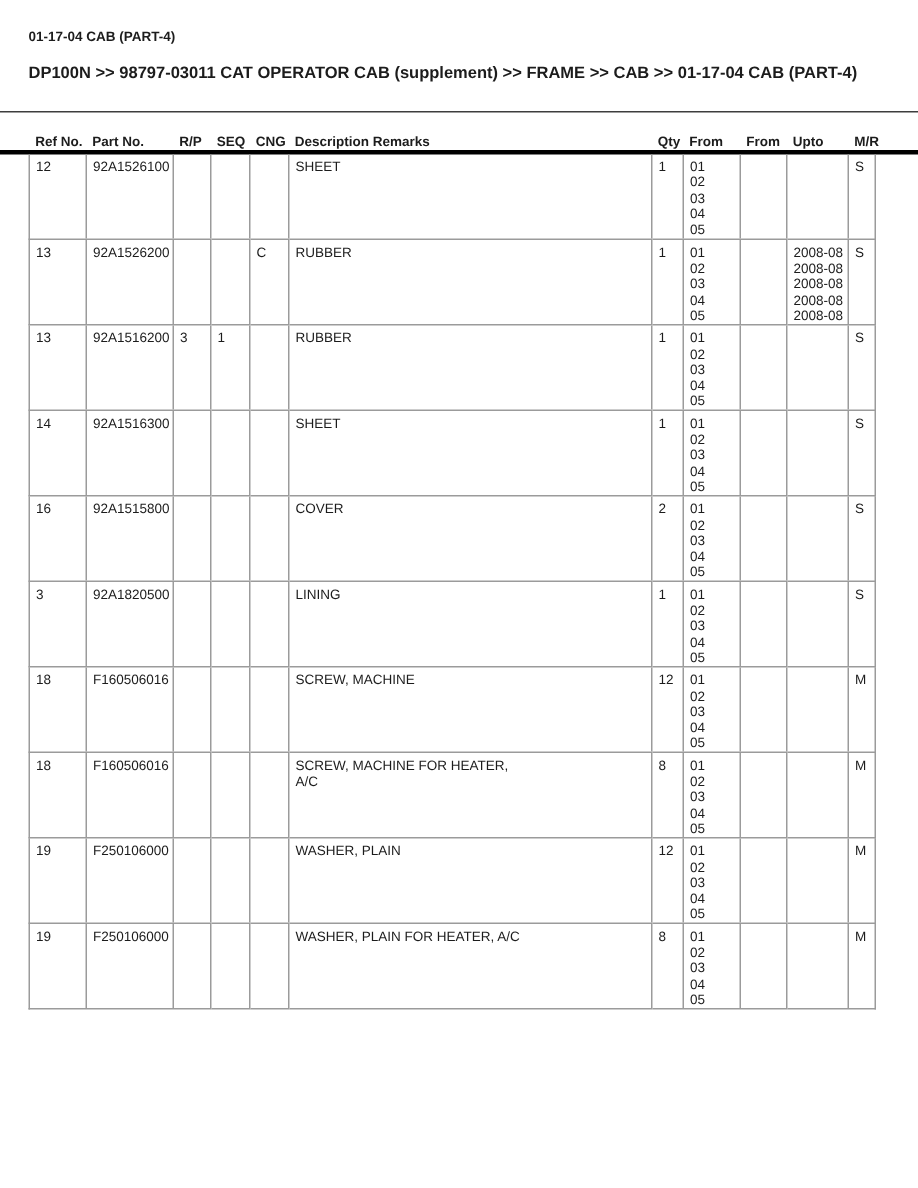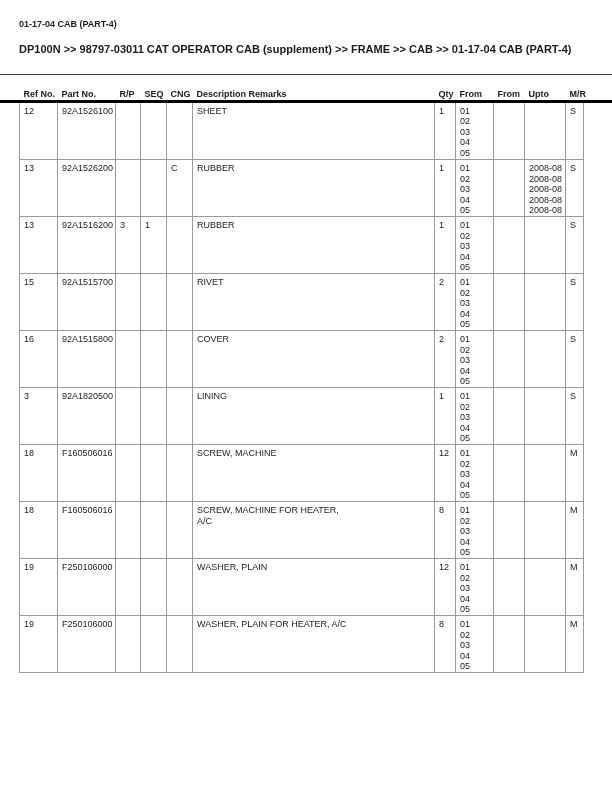--- a/index.html
+++ b/index.html
@@ -145,27 +145,27 @@
     <td class="c-model pre">01
 02
 03
 04
 05</td>
     <td class="c-from"></td>
     <td class="c-upto pre"></td>
     <td class="c-mr">S</td>
   </tr>
         <tr>
-    <td class="c-ref">15</td>
-    <td class="c-part">92A1515700</td>
-    <td class="c-rp"></td>
-    <td class="c-seq"></td>
-    <td class="c-cng"></td>
-    <td class="c-desc pre">RIVET</td>
-    <td class="c-qty">2</td>
+    <td class="c-ref">14</td>
+    <td class="c-part">92A1516300</td>
+    <td class="c-rp"></td>
+    <td class="c-seq"></td>
+    <td class="c-cng"></td>
+    <td class="c-desc pre">SHEET</td>
+    <td class="c-qty">1</td>
     <td class="c-model pre">01
 02
 03
 04
 05</td>
     <td class="c-from"></td>
     <td class="c-upto pre"></td>
     <td class="c-mr">S</td>
   </tr>
         <tr>

